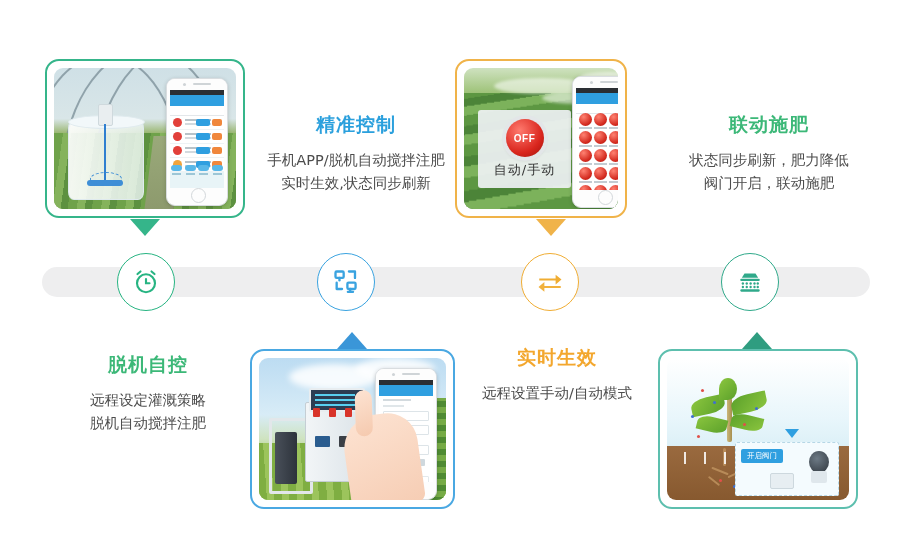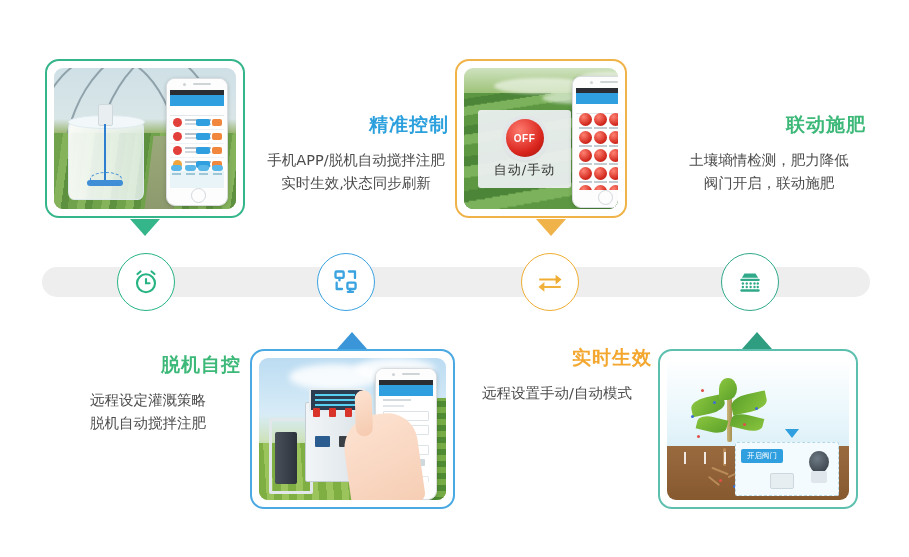--- a/index.html
+++ b/index.html
@@ -41,21 +41,20 @@
   
   .arrow{position:absolute;width:0;height:0;}
   .arrow.down{border-left:15px solid transparent;border-right:15px solid transparent;}
   .arrow.up{border-left:15px solid transparent;border-right:15px solid transparent;}
 
   
   .txt{position:absolute;text-align:center;}
   .txt .h{
     font-size:19px;font-weight:bold;letter-spacing:1px;margin-bottom:11px;
     font-family:"DejaVu Sans","Liberation Sans",sans-serif;
-    text-align:right;
   }
   .txt .l{
     font-size:14.5px;color:#4c4c4c;line-height:1.62;white-space:nowrap;
     font-family:"DejaVu Sans","Liberation Sans",sans-serif;
   }
   .h.blue{color:#2ba0dd;}
   .h.green{color:#3cb878;}
   .h.orange{color:#f3a72e;}
 
   
@@ -496,21 +495,21 @@
   <div class="arrow up" style="left:742px;top:332px;border-bottom:17px solid #2f9d80;"></div>
 
   <div class="txt" style="left:263px;top:112px;width:186px;">
     <div class="h blue">精准控制</div>
     <div class="l">手机APP/脱机自动搅拌注肥</div>
     <div class="l">实时生效,状态同步刷新</div>
   </div>
 
   <div class="txt" style="left:672px;top:112px;width:194px;">
     <div class="h green">联动施肥</div>
-    <div class="l">土壤墒情检测，肥力降低</div>
+    <div class="l">状态同步刷新，肥力降低</div>
     <div class="l">阀门开启，联动施肥</div>
   </div>
 
   <div class="txt" style="left:55px;top:352px;width:186px;">
     <div class="h green">脱机自控</div>
     <div class="l">远程设定灌溉策略</div>
     <div class="l">脱机自动搅拌注肥</div>
   </div>
 
   <div class="txt" style="left:462px;top:345px;width:190px;">

